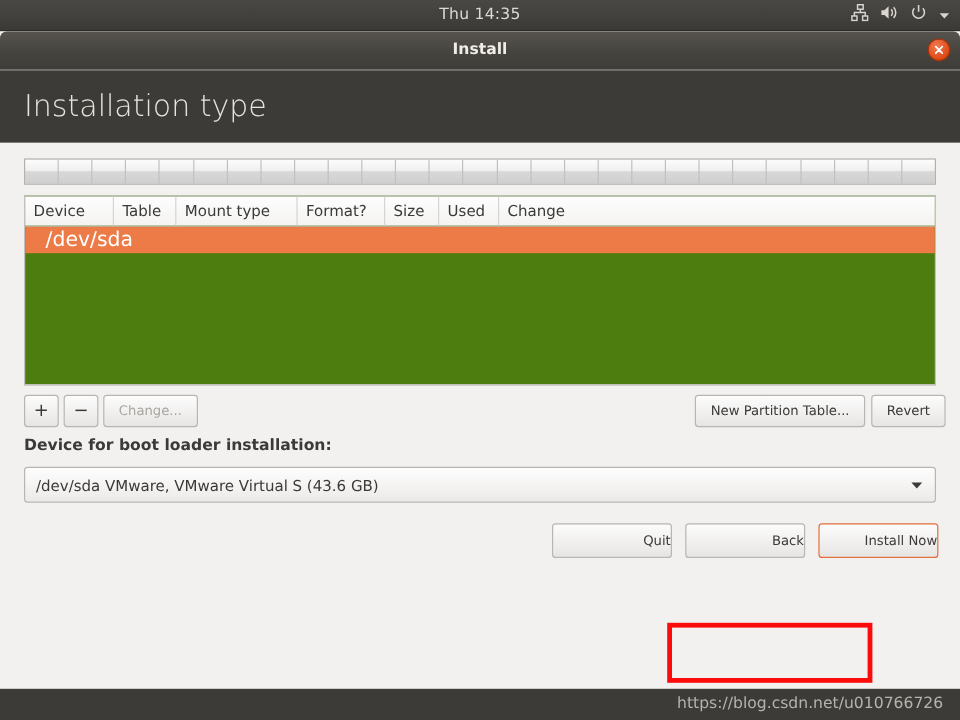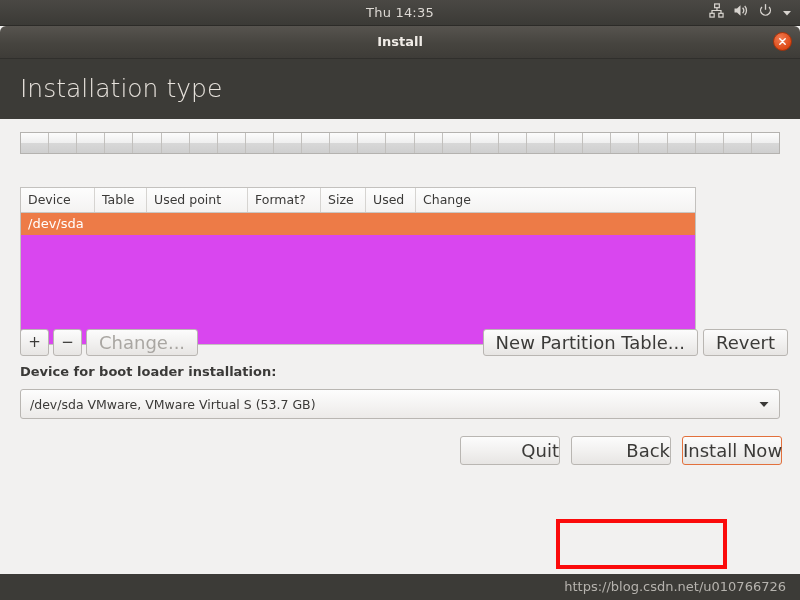--- a/index.html
+++ b/index.html
@@ -116,25 +116,24 @@
     flex: 1 1 auto;
     border-right: 1px solid #c2c0bd;
     box-sizing: border-box;
   }
   .bar-seg:last-child { border-right: none; }
 
   
   #partition-table {
     position: absolute;
     left: 20px; top: 44px;
-    width: 676px; height: 158px;
-    background: #d946ef;
+    width: 760px; height: 158px;
+    background: #4d7c0f;
     border: 1px solid #c3c1be;
     box-sizing: border-box;
-    margin-top: 24px;
   }
   #table-head {
     display: flex;
     height: 24px;
     background: linear-gradient(to bottom, #fdfdfd 0%, #f4f3f2 100%);
     border-bottom: 1px solid #c9c7c4;
   }
   .th {
     font-size: 12.5px;
     color: #3b3a38;
@@ -143,22 +142,22 @@
     border-right: 1px solid #d6d4d1;
     box-sizing: border-box;
     white-space: nowrap;
     overflow: hidden;
   }
   .th:last-child { border-right: none; flex: 1 1 auto; }
   #table-body { background: #ffffff; }
   .trow {
     height: 22px;
     line-height: 22px;
-    padding-left: 7px;
-    font-size: 13px;
+    padding-left: 17px;
+    font-size: 17px;
     color: #3b3a38;
     white-space: nowrap;
   }
   .trow.selected {
     background: #ed7b47;
     color: #ffffff;
   }
 
   
   #table-tools {
@@ -166,21 +165,21 @@
     left: 20px; top: 210px;
     display: flex;
     align-items: center;
     gap: 4px;
   }
   .btn {
     background: linear-gradient(to bottom, #fcfcfc 0%, #f2f1f0 50%, #e7e5e3 100%);
     border: 1px solid #b9b6b2;
     border-radius: 3px;
     color: #3b3a38;
-    font-size: 18px;
+    font-size: 11px;
     font-family: "DejaVu Sans", "Liberation Sans", sans-serif;
     padding: 0 12px;
     height: 27px;
     line-height: 25px;
     box-sizing: border-box;
     cursor: pointer;
     white-space: nowrap;
   }
   .btn.square {
     width: 29px;
@@ -357,21 +356,21 @@
         <div class="bar-seg"></div>
         <div class="bar-seg"></div>
         <div class="bar-seg"></div>
         <div class="bar-seg"></div>
       </div>
 
     <div id="partition-table">
       <div id="table-head">
         <div class="th" style="width:74px">Device</div>
         <div class="th" style="width:52px">Table</div>
-        <div class="th" style="width:101px">Used point</div>
+        <div class="th" style="width:101px">Mount type</div>
         <div class="th" style="width:73px">Format?</div>
         <div class="th" style="width:45px">Size</div>
         <div class="th" style="width:50px">Used</div>
         <div class="th">Change</div>
       </div>
       <div id="table-body">
         <div class="trow selected">/dev/sda</div>
       </div>
     </div>
 
@@ -383,21 +382,21 @@
 
     <div id="table-right-tools">
       <button class="btn">New Partition Table...</button>
       <button class="btn">Revert</button>
     </div>
 
     <div id="red-highlight"></div>
 
     <div id="bootloader-label">Device for boot loader installation:</div>
     <div id="bootloader-combo">
-      <span id="bootloader-value">/dev/sda VMware, VMware Virtual S (53.7 GB)</span>
+      <span id="bootloader-value">/dev/sda VMware, VMware Virtual S (43.6 GB)</span>
       <span id="bootloader-arrow">
         <svg width="10" height="7" viewBox="0 0 10 7">
           <path d="M0.5 1 L5 6 L9.5 1 Z" fill="#3b3a38"></path>
         </svg>
       </span>
     </div>
 
     <div id="action-buttons">
       <button class="btn action">Quit</button>
       <button class="btn action">Back</button>

